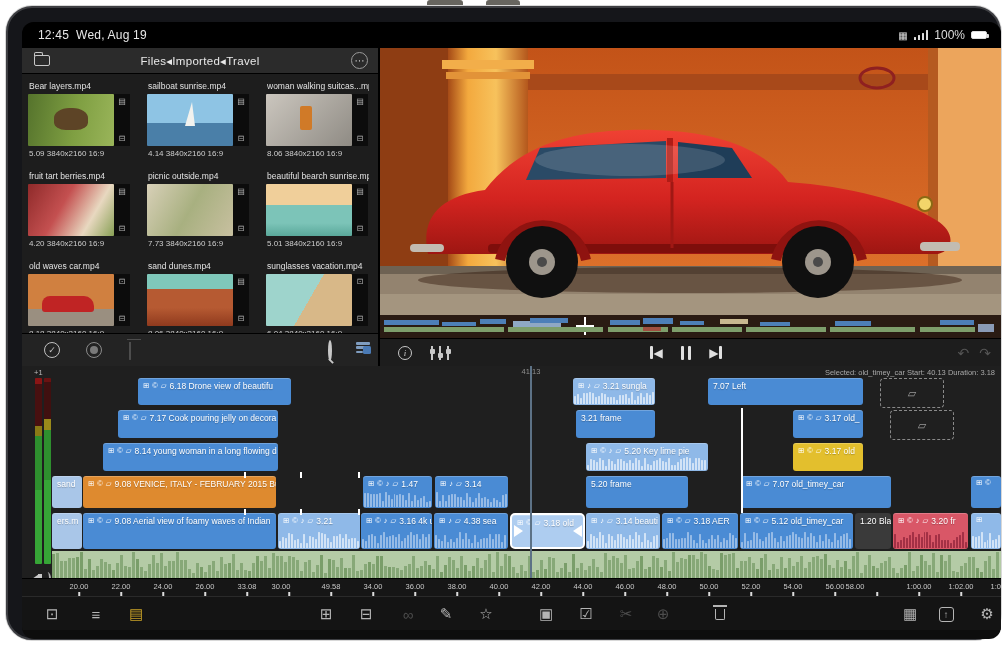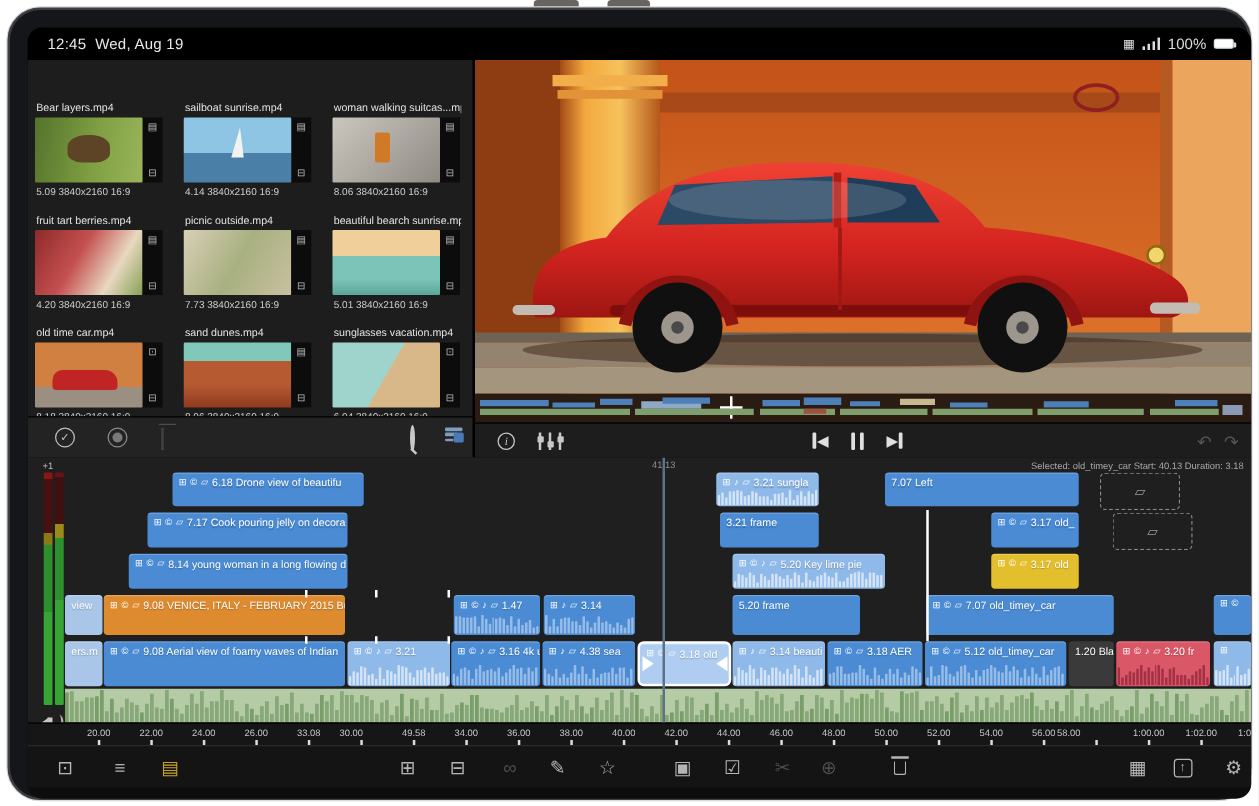--- a/index.html
+++ b/index.html
@@ -142,20 +142,25 @@
             <i style="height:5px"></i>
             <i style="height:7px"></i>
             <i style="height:10px"></i>
           </span>
       <span>100%</span>
       <span class="batt"></span>
     </span>
   </div>
 
   <div id="library">
+    <div id="libheader">
+      <span class="folder-icon"></span>
+      <span id="libtitle">Files◂Imported◂Travel</span>
+      <span class="ellipsis-btn">⋯</span>
+    </div>
     <div id="libgrid">
           <div class="cell">
             <div class="cap">Bear layers.mp4</div>
             <div class="thumbrow">
               <div class="img th-bear"></div>
               <div class="rail">
                 <span>▤</span>
                 <span>⊟</span>
               </div>
             </div>
@@ -210,21 +215,21 @@
             <div class="thumbrow">
               <div class="img th-beach"></div>
               <div class="rail">
                 <span>▤</span>
                 <span>⊟</span>
               </div>
             </div>
             <div class="info">5.01 3840x2160  16:9</div>
           </div>
           <div class="cell">
-            <div class="cap">old time car.mp4</div>
+            <div class="cap">old waves car.mp4</div>
             <div class="thumbrow">
               <div class="img th-car"></div>
               <div class="rail">
                 <span>⊡</span>
                 <span>⊟</span>
               </div>
             </div>
             <div class="info">8.18 3840x2160  16:9</div>
           </div>
           <div class="cell">
@@ -494,21 +499,21 @@
           <div class="clip c-yellow" style="left: 771px; top: 77px; width: 70px; height: 28px;">
             <div class="top">
               <span class="ic">⊞</span>
               <span class="ic">©</span>
               <span class="ic">▱</span>
               <span class="lb">3.17 old</span>
             </div>
           </div>
           <div class="clip c-paleblue" style="left: 30px; top: 110px; width: 30px; height: 32px;">
             <div class="top">
-              <span class="lb">view</span>
+              <span class="lb">sand</span>
             </div>
           </div>
           <div class="clip c-orange" style="left: 61px; top: 110px; width: 193px; height: 32px;">
             <div class="top">
               <span class="ic">⊞</span>
               <span class="ic">©</span>
               <span class="ic">▱</span>
               <span class="lb">9.08 VENICE, ITALY - FEBRUARY 2015 Bu</span>
             </div>
           </div>

